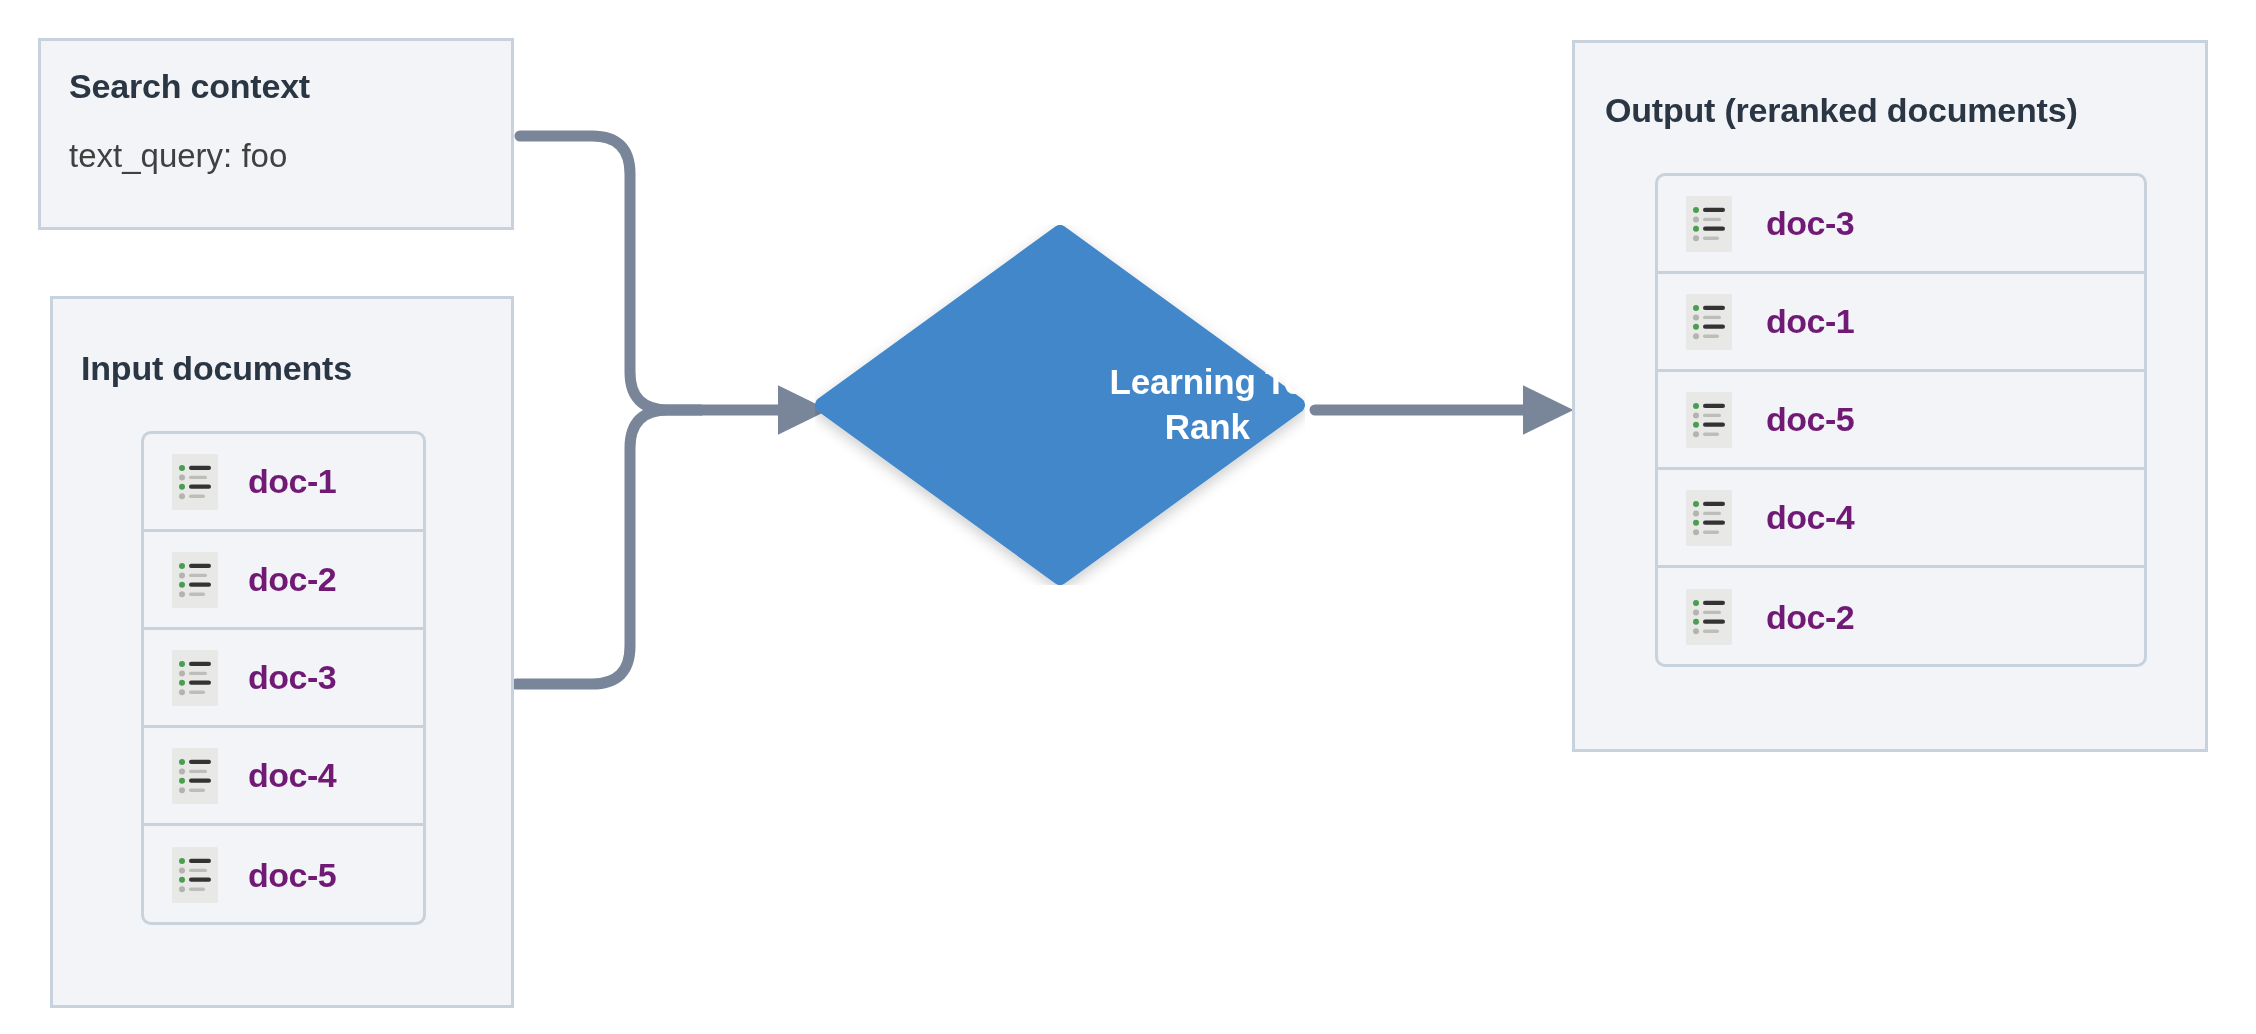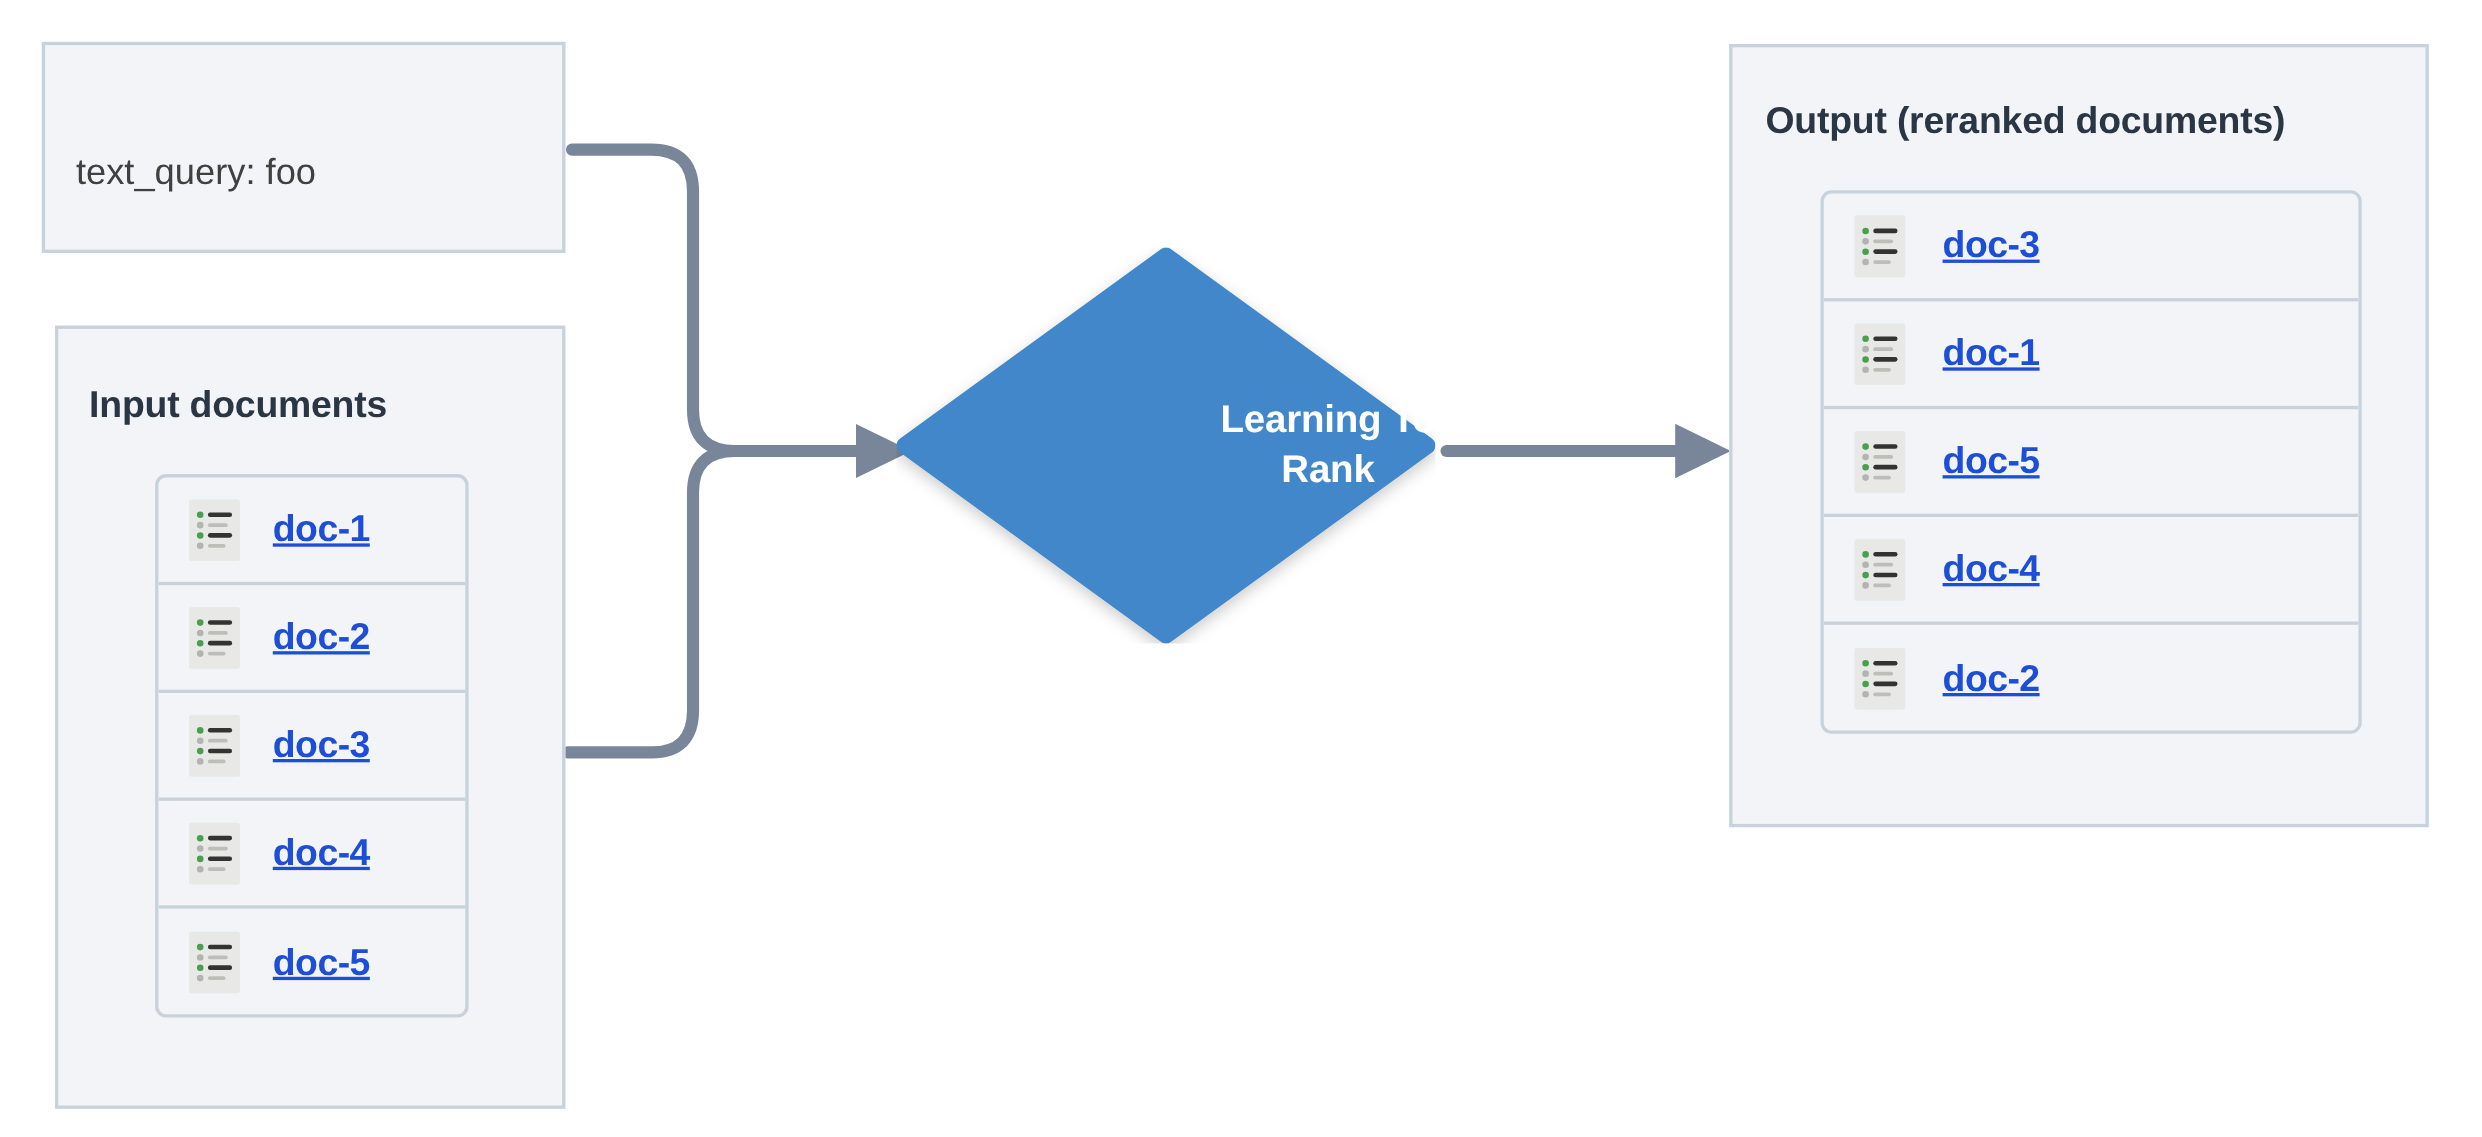--- a/index.html
+++ b/index.html
@@ -114,25 +114,24 @@
     height: 98px;
     box-sizing: border-box;
     border-bottom: 3px solid #c8d2dc;
     padding-left: 28px;
   }
   .doc-row:last-child { border-bottom: none; }
 
   .doc-label {
     font-size: 34px;
     font-weight: bold;
-    color: #1d4ed8;
+    color: #701a75;
     letter-spacing: -0.5px;
     margin-left: 30px;
     white-space: nowrap;
-    text-decoration: underline;
   }
   #output-doc-list .doc-label { margin-left: 34px; }
 
   
   .doc-icon {
     width: 46px;
     height: 56px;
     background: #e8e8e6;
     border-radius: 2px;
     flex: none;
@@ -194,20 +193,21 @@
     <path d="M 520,136 L 592,136 Q 630,136 630,174 L 630,372 Q 630,410 668,410 L 700,410" fill="none" stroke="#79869a" stroke-width="11" stroke-linecap="round" stroke-linejoin="round"></path>
 
     <path d="M 516,684 L 592,684 Q 630,684 630,646 L 630,448 Q 630,410 668,410 L 700,410" fill="none" stroke="#79869a" stroke-width="11" stroke-linecap="round" stroke-linejoin="round"></path>
 
     <path d="M 700,410 L 790,410" fill="none" stroke="#79869a" stroke-width="11" stroke-linecap="butt" marker-end="url(#arrowhead)"></path>
 
     <path d="M 1315,410 L 1535,410" fill="none" stroke="#79869a" stroke-width="11" stroke-linecap="round" marker-end="url(#arrowhead)"></path>
   </svg>
 
   <div class="panel" id="search-context-panel">
+    <div class="panel-title" id="search-context-title">Search context</div>
     <div id="search-context-query">text_query: foo</div>
   </div>
 
   <div class="panel" id="input-documents-panel">
     <div class="panel-title" id="input-documents-title">Input documents</div>
 
     <div class="doc-list" id="input-doc-list">
       <div class="doc-row">
         <span class="doc-icon-wrap">
           <svg class="doc-icon" viewBox="0 0 46 56" aria-hidden="true">

